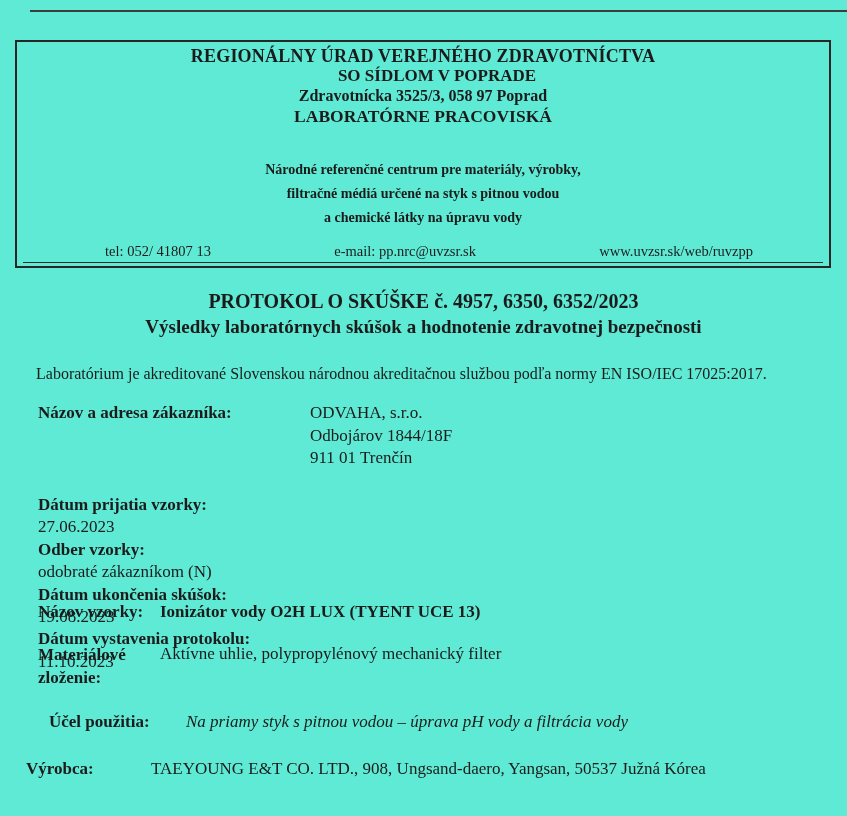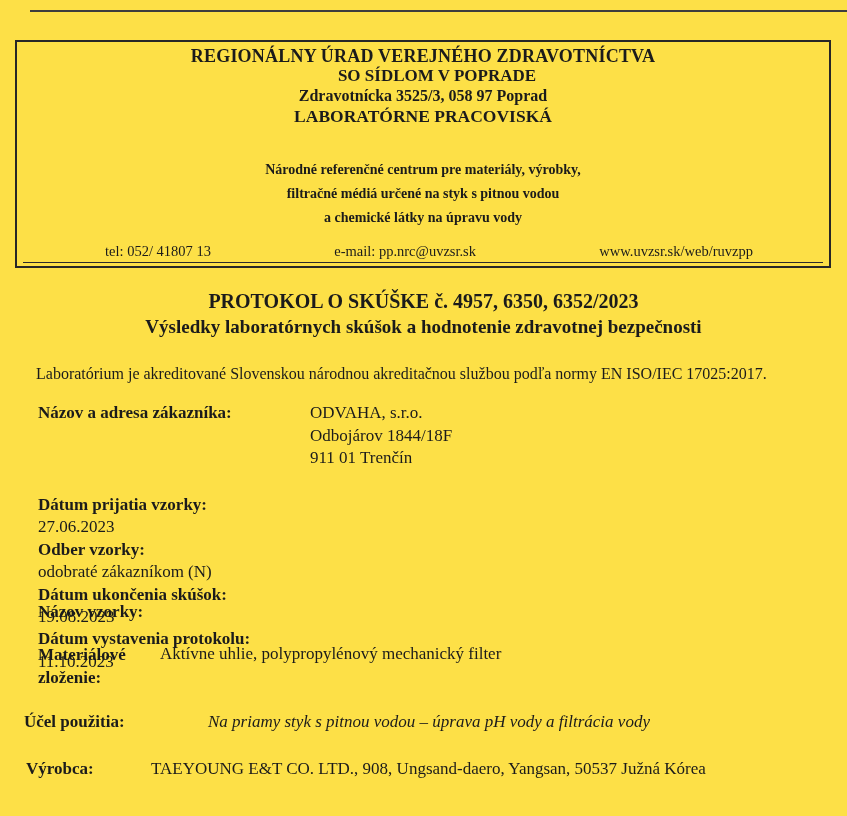--- a/index.html
+++ b/index.html
@@ -1,19 +1,19 @@
 <!DOCTYPE html>
 <html><head>
 <meta charset="utf-8">
 <style>
   html,body { margin:0; padding:0; background:#ffffff; }
   .page {
     position:relative;
     width:847px; height:816px;
-    background:#fde047;
+    background:#5eead4;
     font-family:"Liberation Serif","DejaVu Serif",serif;
     color:#1b1b1b;
     overflow:hidden;
   }
   .scanline {
     position:absolute; top:10px; left:30px; width:817px; height:2px;
     background:#3d3d3d;
   }
   .letterhead {
     position:absolute; top:40px; left:15px; width:816px; height:228px;
@@ -47,21 +47,21 @@
   .customer .label { width:272px; line-height:22.5px; }
   .customer .vals div { line-height:22.5px; }
   .dates { position:absolute; top:494px; left:38px; }
   .dates .info-row { line-height:22.4px;flex-direction:column; }
   .dates .label { width:272px; }
   .sample { position:absolute; top:602px; left:38px; }
   .sample .label { width:122px; }
   .sample .value { font-weight:bold; }
   .material { position:absolute; top:644px; left:38px; }
   .material .label { width:122px; line-height:22.5px; }
-  .purpose { position:absolute; top:712px; left:24px;gap:47px; }
+  .purpose { position:absolute; top:712px; left:49px; }
   .purpose .label { width:137px; }
   .purpose .value { font-style:italic; }
   .manufacturer { position:absolute; top:759px; left:26px; }
   .manufacturer .label { width:125px; }
 </style>
 </head>
 <body>
 
 <div class="page">
 
@@ -116,20 +116,21 @@
       <div class="value">19.08.2023</div>
     </div>
     <div class="info-row">
       <div class="label">Dátum vystavenia protokolu:</div>
       <div class="value">11.10.2023</div>
     </div>
   </div>
 
   <div class="sample info-row">
     <div class="label">Názov vzorky:</div>
+    <div class="value">Ionizátor vody O2H LUX (TYENT UCE 13)</div>
   </div>
 
   <div class="material info-row">
     <div class="label">Materiálové zloženie:</div>
     <div class="value">Aktívne uhlie, polypropylénový mechanický filter</div>
   </div>
 
   <div class="purpose info-row">
     <div class="label">Účel použitia:</div>
     <div class="value">Na priamy styk s pitnou vodou – úprava pH vody a filtrácia vody</div>

